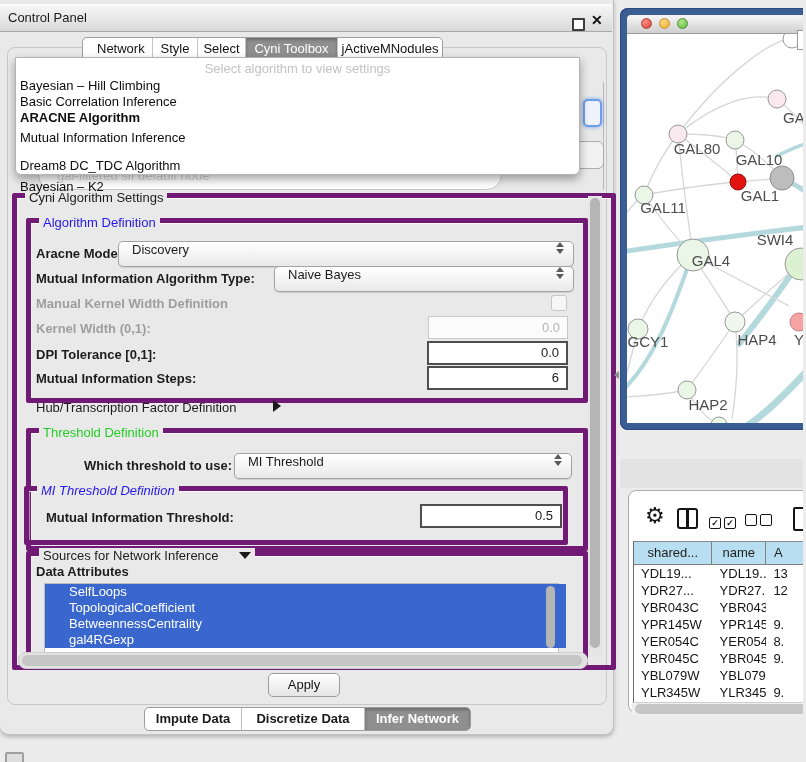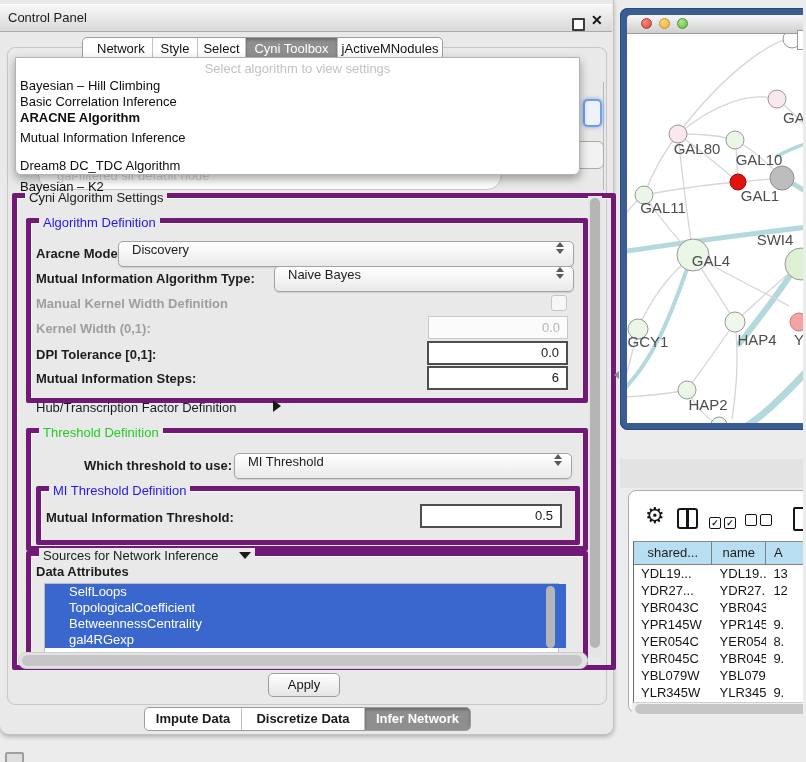--- a/index.html
+++ b/index.html
@@ -191,21 +191,21 @@
       <span class="legend lg-green" style="left:8px;">Threshold Definition</span>
     </div>
     <span class="abs lbl bold" style="left:84px;top:458px;">Which threshold to use:</span>
     <div class="abs combo" style="left:234px;top:453px;width:336px;height:24px;">
       <span class="combo-text">MI Threshold</span>
       <span class="combo-arr">
           <span class="tri-up"></span>
           <span class="tri-dn"></span>
         </span>
     </div>
-    <div class="abs fieldset" style="left:36px;top:486px;width:534px;height:49px;">
+    <div class="abs fieldset" style="left:24px;top:486px;width:534px;height:49px;font-style:italic;">
       <span class="legend lg-blue" style="left:8px;">MI Threshold Definition</span>
     </div>
     <span class="abs lbl bold" style="left:46px;top:510px;">Mutual Information Threshold:</span>
     <div class="abs inp inp-on" style="left:420px;top:504px;width:142px;height:24px;line-height:20px;">0.5</div>
 
     <div class="abs fieldset" style="left:26px;top:551px;width:552px;height:104px;">
       <span class="legend lg-black" style="left:8px;display:flex;align-items:center;gap:20px;">
         <span>Sources for Network Inference</span>
         <span class="tri-down" style="border-top-width:7px;"></span>
       </span>

